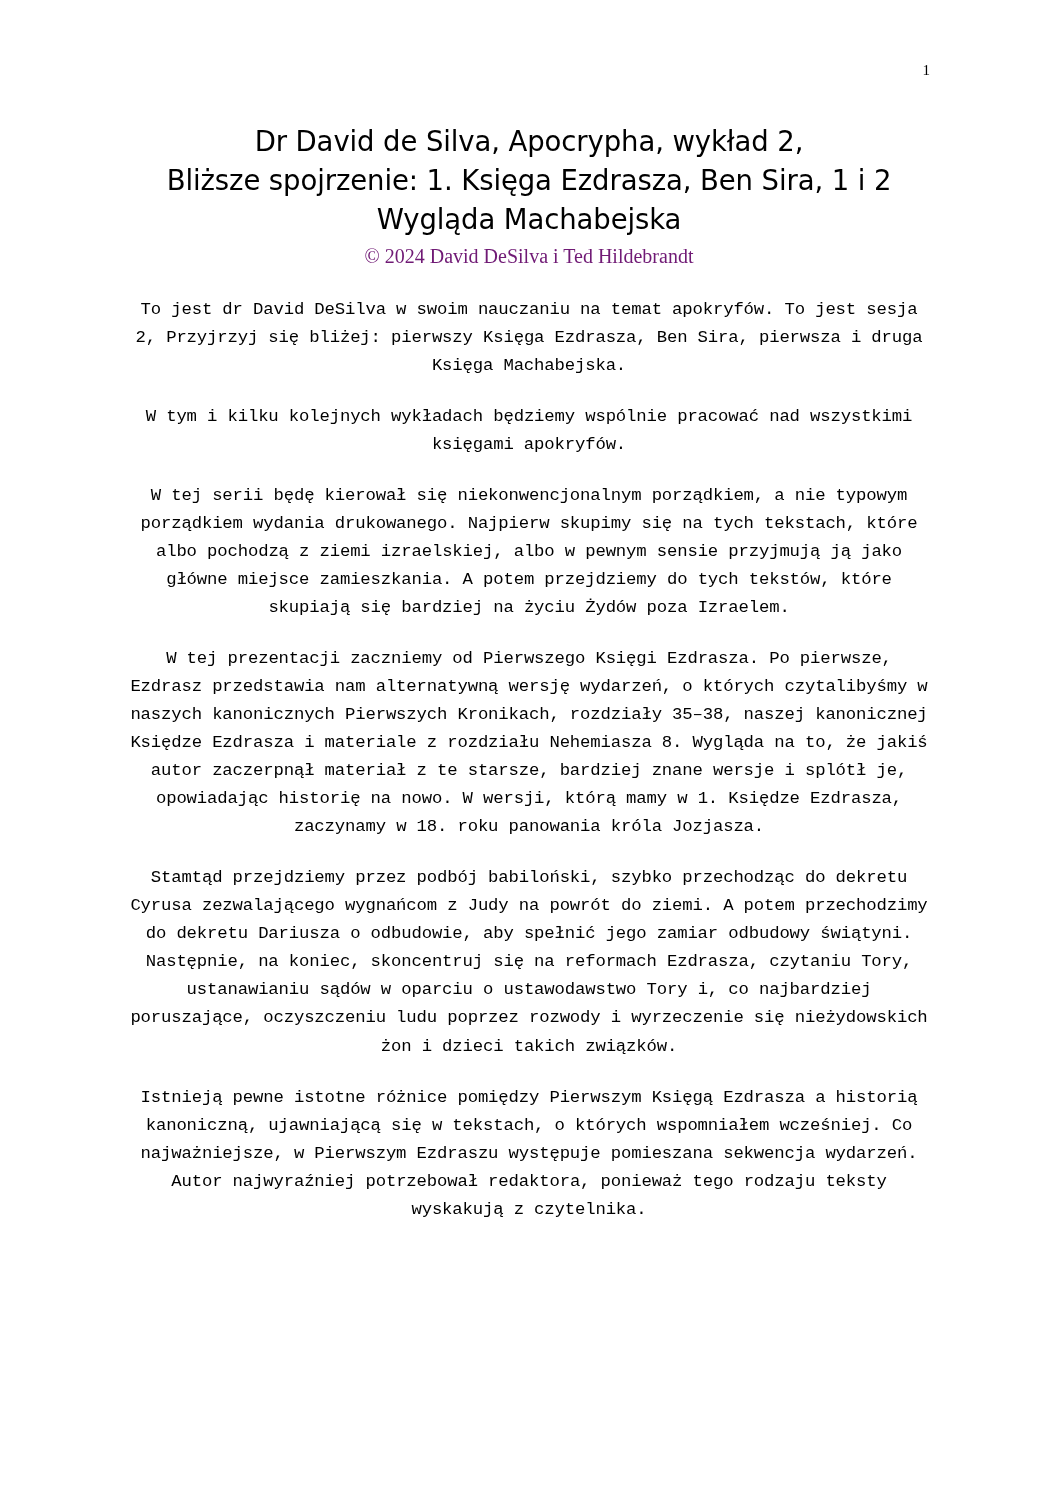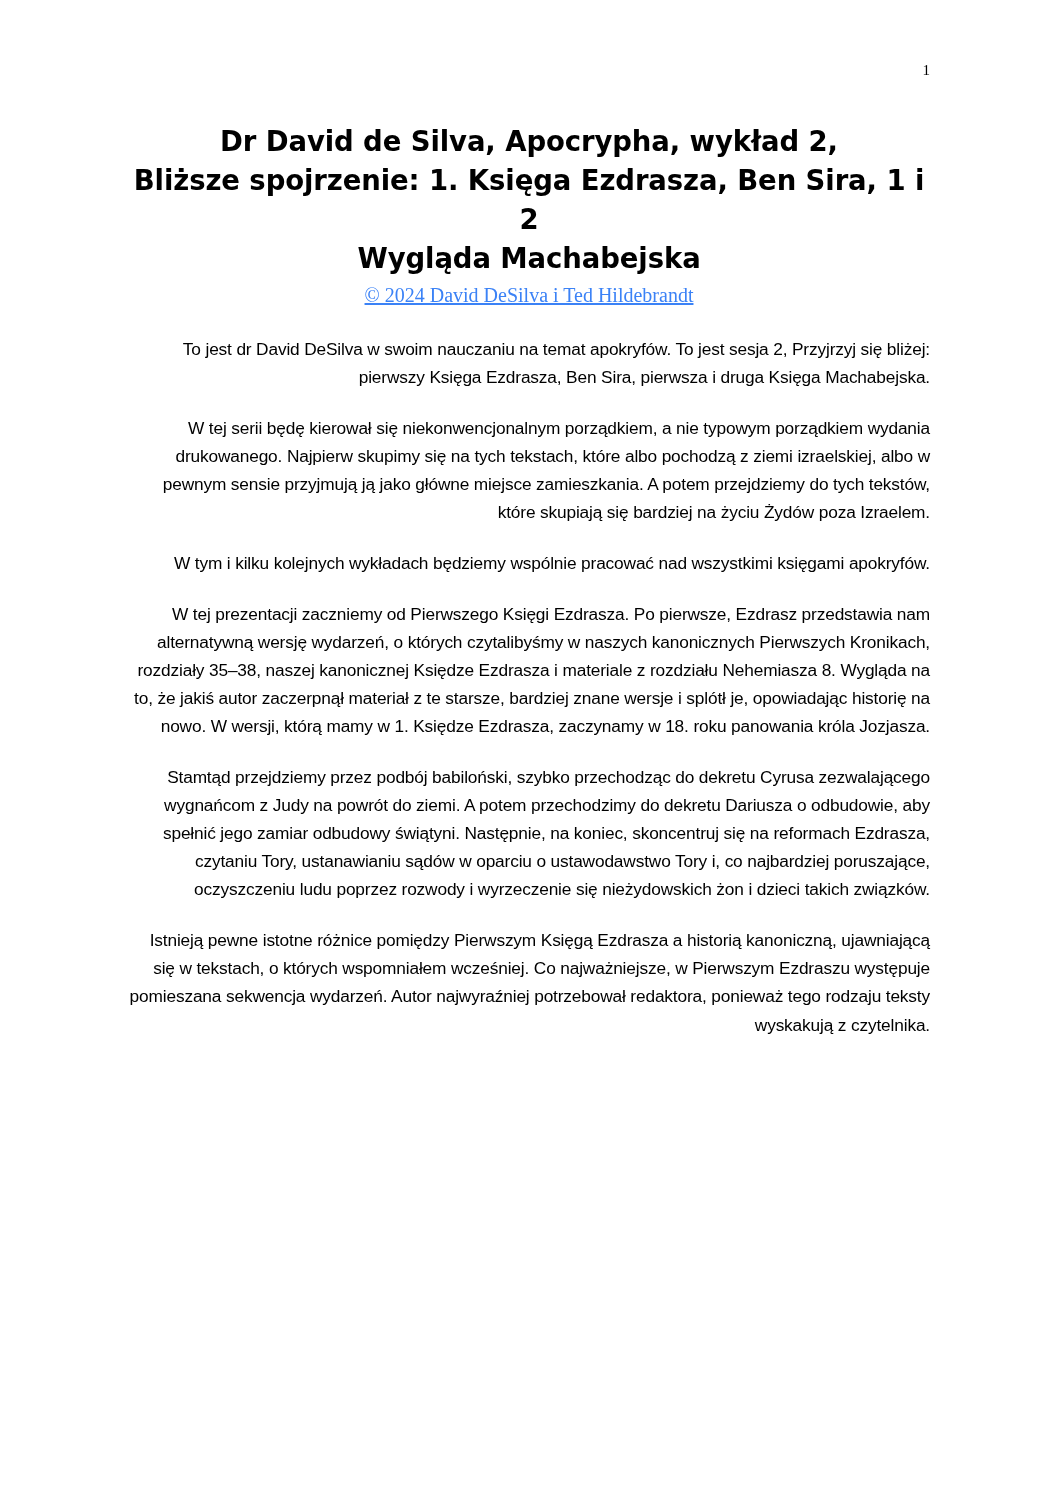--- a/index.html
+++ b/index.html
@@ -27,44 +27,43 @@
     font-family: "Liberation Serif", serif;
     font-size: 15px;
     color: #000;
   }
   .title-block {
     margin-top: 62px;
     text-align: center;
   }
   .doc-title {
     font-family: "DejaVu Sans", sans-serif;
-    font-weight: bold;
+    font-weight: normal;
     font-size: 27.5px;
     line-height: 1.42;
     letter-spacing: -0.1px;
     margin: 0;
     color: #000;
   }
   .copyright {
     font-family: "Liberation Serif", serif;
     font-size: 20px;
     line-height: 1.4;
     margin: 3px 0 0 0;
-    color: #3b82f6;
-    text-decoration: underline;
+    color: #701a75;
   }
   .body-block {
     margin-top: 26px;
   }
   .para {
-    font-family: Liberation Sans, sans-serif;
+    font-family: Liberation Mono, monospace;
     font-size: 17.3px;
     line-height: 1.62;
     margin: 15px 0 23px 0;
-    text-align: right;
+    text-align: center;
     color: #000;
     letter-spacing: -0.15px;
   }
   .para:last-child {
     margin-bottom: 0;
   }
 </style>
 </head>
 <body>
 
@@ -76,20 +75,20 @@
     <h1 class="doc-title">
       <span>Dr David de Silva, Apocrypha, wykład 2,</span><br>
       <span>Bliższe spojrzenie: 1. Księga Ezdrasza, Ben Sira, 1 i 2</span><br>
       <span>Wygląda Machabejska</span>
     </h1>
     <p class="copyright">© 2024 David DeSilva i Ted Hildebrandt</p>
   </div>
 
   <div class="body-block">
     <p class="para">To jest dr David DeSilva w swoim nauczaniu na temat apokryfów. To jest sesja 2, Przyjrzyj się bliżej: pierwszy Księga Ezdrasza, Ben Sira, pierwsza i druga Księga Machabejska.</p>
+    <p class="para">W tym i kilku kolejnych wykładach będziemy wspólnie pracować nad wszystkimi księgami apokryfów.</p>
     <p class="para">W tej serii będę kierował się niekonwencjonalnym porządkiem, a nie typowym porządkiem wydania drukowanego. Najpierw skupimy się na tych tekstach, które albo pochodzą z ziemi izraelskiej, albo w pewnym sensie przyjmują ją jako główne miejsce zamieszkania. A potem przejdziemy do tych tekstów, które skupiają się bardziej na życiu Żydów poza Izraelem.</p>
-    <p class="para">W tym i kilku kolejnych wykładach będziemy wspólnie pracować nad wszystkimi księgami apokryfów.</p>
     <p class="para">W tej prezentacji zaczniemy od Pierwszego Księgi Ezdrasza. Po pierwsze, Ezdrasz przedstawia nam alternatywną wersję wydarzeń, o których czytalibyśmy w naszych kanonicznych Pierwszych Kronikach, rozdziały 35–38, naszej kanonicznej Księdze Ezdrasza i materiale z rozdziału Nehemiasza 8. Wygląda na to, że jakiś autor zaczerpnął materiał z te starsze, bardziej znane wersje i splótł je, opowiadając historię na nowo. W wersji, którą mamy w 1. Księdze Ezdrasza, zaczynamy w 18. roku panowania króla Jozjasza.</p>
     <p class="para">Stamtąd przejdziemy przez podbój babiloński, szybko przechodząc do dekretu Cyrusa zezwalającego wygnańcom z Judy na powrót do ziemi. A potem przechodzimy do dekretu Dariusza o odbudowie, aby spełnić jego zamiar odbudowy świątyni. Następnie, na koniec, skoncentruj się na reformach Ezdrasza, czytaniu Tory, ustanawianiu sądów w oparciu o ustawodawstwo Tory i, co najbardziej poruszające, oczyszczeniu ludu poprzez rozwody i wyrzeczenie się nieżydowskich żon i dzieci takich związków.</p>
     <p class="para">Istnieją pewne istotne różnice pomiędzy Pierwszym Księgą Ezdrasza a historią kanoniczną, ujawniającą się w tekstach, o których wspomniałem wcześniej. Co najważniejsze, w Pierwszym Ezdraszu występuje pomieszana sekwencja wydarzeń. Autor najwyraźniej potrzebował redaktora, ponieważ tego rodzaju teksty wyskakują z czytelnika.</p>
   </div>
 
 </div>
 
 </body></html>

